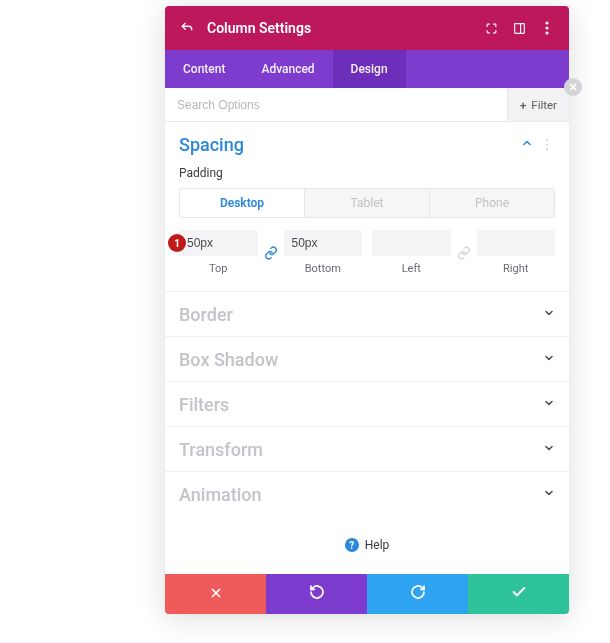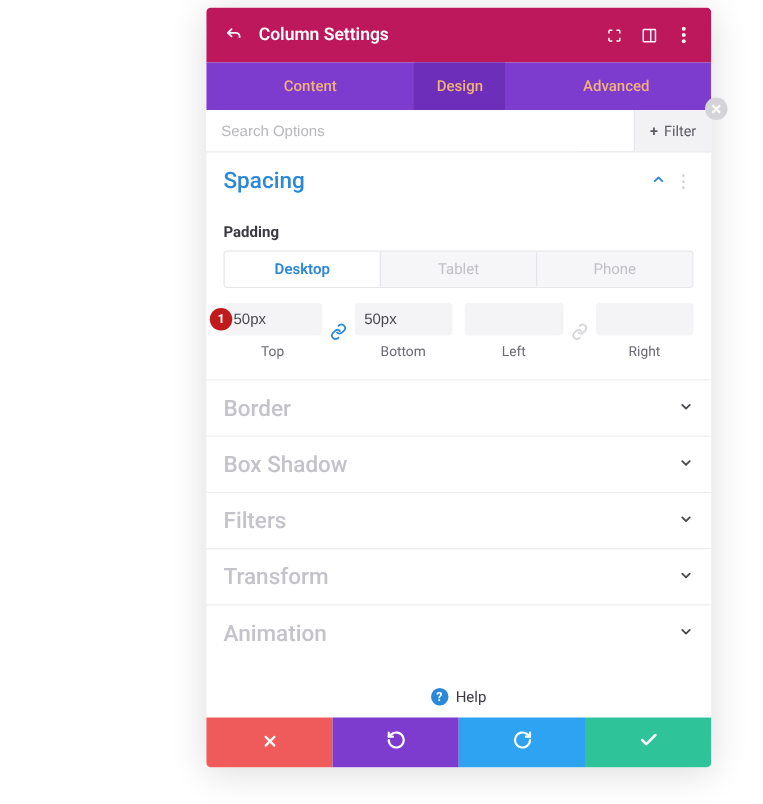--- a/index.html
+++ b/index.html
@@ -39,28 +39,27 @@
   .header .hicon { width: 16px; height: 16px; display:flex; align-items:center; justify-content:center; opacity:.95; cursor:pointer; }
   .back-icn svg, .hicon svg { display:block; }
 
   
   .tabs {
     background: #7e3ccf;
     display: flex;
     height: 38px;
   }
   .tab {
-    color: #fdba74;
+    color: #ffffff;
     font-size: 12px;
     font-weight: 500;
     padding: 0 18px;
     display:flex; align-items:center;
     cursor:pointer;
     opacity: .92;
-    margin-left: 44px;
   }
   .tab.active {
     background: #6c2eb9;
   }
 
   
   .searchrow {
     height: 34px;
     border-bottom: 1px solid #e8e8ea;
     display:flex; align-items:stretch;
@@ -108,23 +107,23 @@
     font-size: 12px;
   }
   .section-head.open .sh-chev { color:#2b87da; }
   .section-head .sh-dots {
     width:16px; text-align:center; color:#c6c6cb; margin-left:6px; font-size:14px;
   }
   .section-card + .section-card { border-top: 1px solid #efeff1; }
 
   .sub-label {
     font-size: 12px;
-    font-weight: 700;
+    font-weight: 400;
     color:#3a3a40;
-    margin: 12px 0 8px 0;
+    margin: 0 0 8px 0;
   }
 
   
   .device-tabs {
     display:flex;
     border:1px solid #e6e6ea;
     border-radius:3px;
     overflow:hidden;
     height:30px;
     margin-bottom: 12px;
@@ -261,22 +260,22 @@
       <svg width="4" height="14" viewBox="0 0 4 14" fill="white">
           <circle cx="2" cy="2" r="1.6"></circle>
           <circle cx="2" cy="7" r="1.6"></circle>
           <circle cx="2" cy="12" r="1.6"></circle>
         </svg>
     </span>
   </div>
 
   <div class="tabs">
     <div class="tab">Content</div>
+    <div class="tab">Advanced</div>
     <div class="tab active">Design</div>
-    <div class="tab">Advanced</div>
   </div>
 
   <div class="searchrow">
     <input class="search-in" placeholder="Search Options" style="">
     <div class="filter-btn">
       <span style="font-weight:600;">+</span>
       <span>Filter</span>
     </div>
   </div>
 

